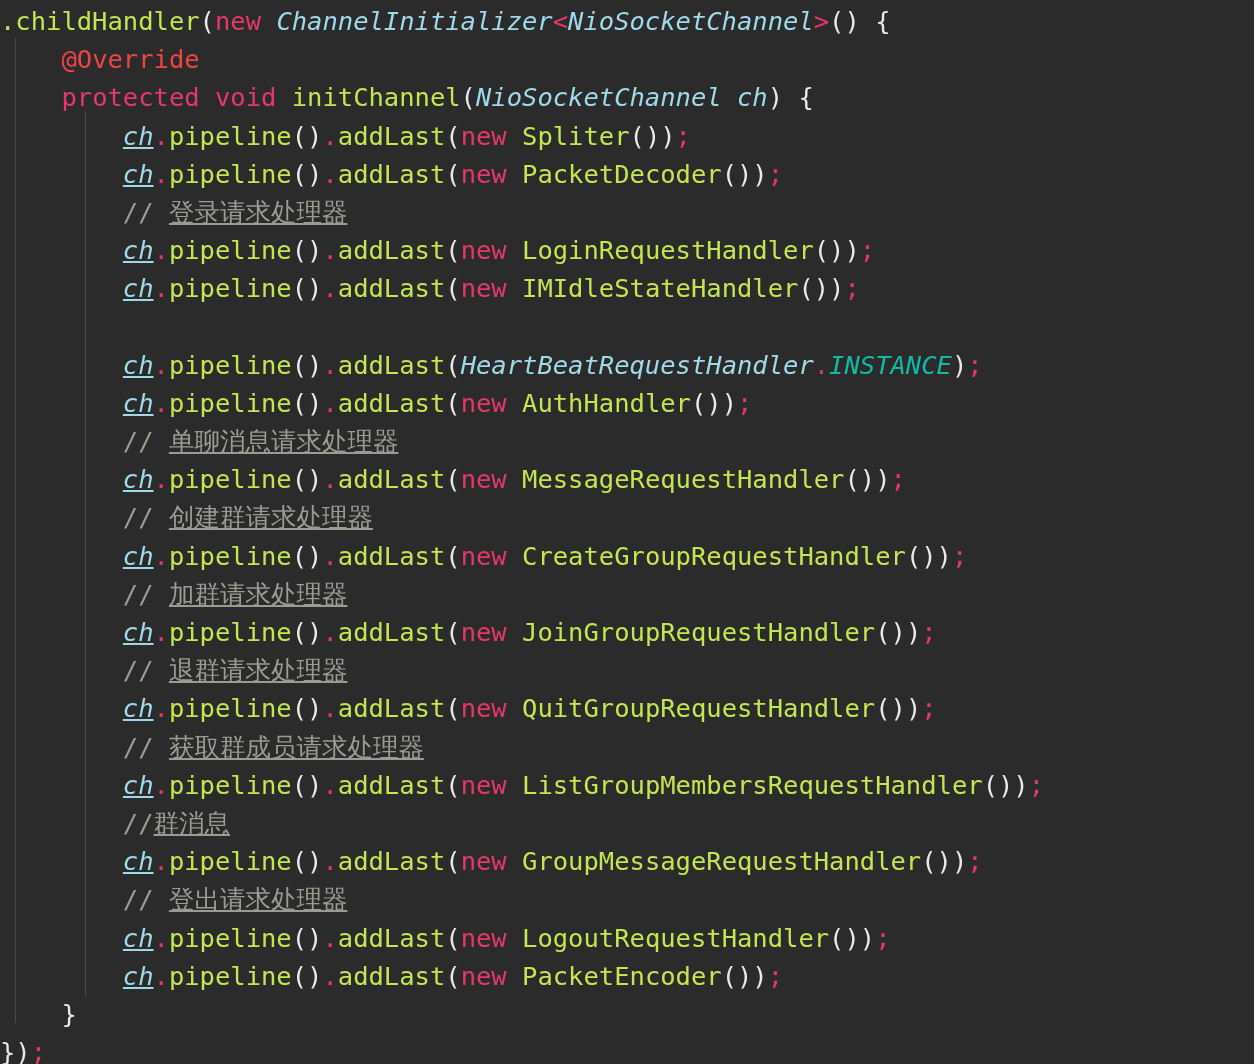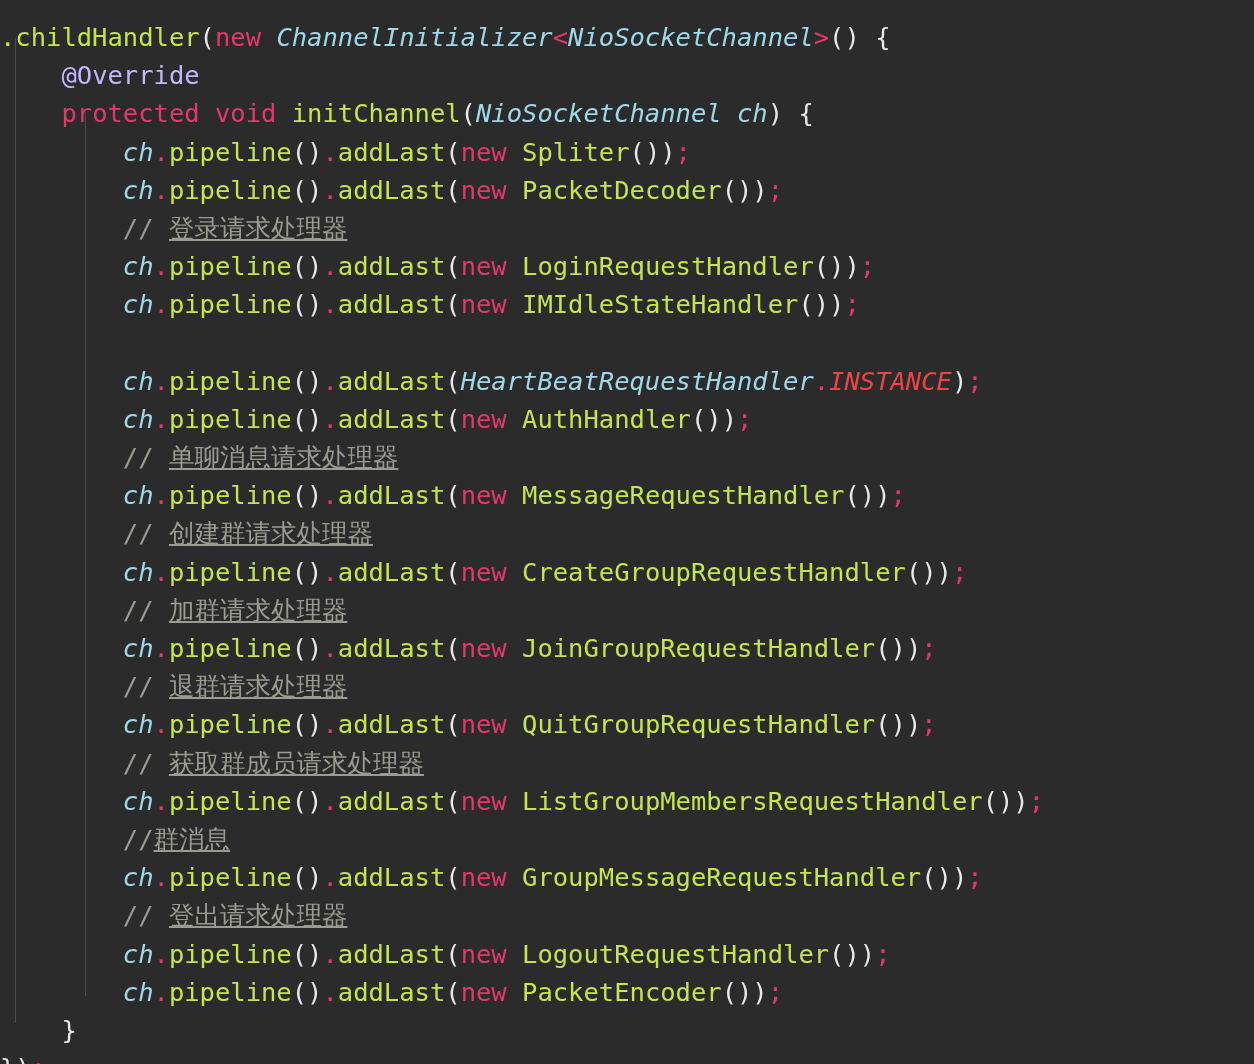--- a/index.html
+++ b/index.html
@@ -11,21 +11,21 @@
     width: 1254px;
     height: 1064px;
     overflow: hidden;
     font-family: "DejaVu Sans Mono", "Liberation Mono", monospace;
   }
   #editor {
     position: relative;
     width: 1254px;
     height: 1064px;
     background: #2b2b2b;
-    padding-top: 18px;
+    padding-top: 2px;
     box-sizing: border-box;
   }
   
   .guide {
     position: absolute;
     width: 1px;
     background: #4b4b4b;
     z-index: 0;
   }
   #guide-1 { left: 15px;  top: 38px;  height: 985px; }
@@ -39,28 +39,28 @@
     white-space: pre;
     letter-spacing: 0px;
   }
   .line {
     height: 38.2px;
     white-space: pre;
   }
   
   .pun   { color: #e8e8e8; }            
   .kw    { color: #e5386a; }            
-  .ann   { color: #c4b5fd; }            
+  .ann   { color: #ef4444; }            
   .mth   { color: #c3e550; }            
   .typ   { color: #9fd8e8; font-style: italic; }   
-  .var   { color: #9fd8e8; font-style: italic; }   
+  .var   { color: #9fd8e8; font-style: italic; text-decoration: underline; }   
   .dot   { color: #e5386a; }            
   .semi  { color: #e5386a; }            
   .cmt   { color: #9b9b91; }            
-  .const { color: #ef4444; font-style: italic; }   
+  .const { color: #14b8a6; font-style: italic; }   
   .cn-cmt { font-family: "DejaVu Sans", "Liberation Sans", sans-serif; text-decoration: underline; }
 </style>
 </head>
 <body>
 
 <div id="editor">
   <div class="guide" id="guide-1"></div>
   <div class="guide" id="guide-2"></div>
   <div class="code" id="code-body"><div class="line"><span class="mth">.childHandler</span><span class="pun">(</span><span class="kw">new </span><span class="typ">ChannelInitializer</span><span class="semi">&lt;</span><span class="typ">NioSocketChannel</span><span class="semi">&gt;</span><span class="pun">() {</span></div><div class="line"><span class="pun">    </span><span class="ann">@Override</span></div><div class="line"><span class="pun">    </span><span class="kw">protected void </span><span class="mth">initChannel</span><span class="pun">(</span><span class="typ">NioSocketChannel ch</span><span class="pun">) {</span></div><div class="line"><span class="pun">        </span><span class="var">ch</span><span class="dot">.</span><span class="mth">pipeline</span><span class="pun">()</span><span class="dot">.</span><span class="mth">addLast</span><span class="pun">(</span><span class="kw">new </span><span class="mth">Spliter</span><span class="pun">())</span><span class="semi">;</span></div><div class="line"><span class="pun">        </span><span class="var">ch</span><span class="dot">.</span><span class="mth">pipeline</span><span class="pun">()</span><span class="dot">.</span><span class="mth">addLast</span><span class="pun">(</span><span class="kw">new </span><span class="mth">PacketDecoder</span><span class="pun">())</span><span class="semi">;</span></div><div class="line"><span class="pun">        </span><span class="cmt">// </span><span class="cmt cn-cmt">登录请求处理器</span></div><div class="line"><span class="pun">        </span><span class="var">ch</span><span class="dot">.</span><span class="mth">pipeline</span><span class="pun">()</span><span class="dot">.</span><span class="mth">addLast</span><span class="pun">(</span><span class="kw">new </span><span class="mth">LoginRequestHandler</span><span class="pun">())</span><span class="semi">;</span></div><div class="line"><span class="pun">        </span><span class="var">ch</span><span class="dot">.</span><span class="mth">pipeline</span><span class="pun">()</span><span class="dot">.</span><span class="mth">addLast</span><span class="pun">(</span><span class="kw">new </span><span class="mth">IMIdleStateHandler</span><span class="pun">())</span><span class="semi">;</span></div><div class="line">&nbsp;</div><div class="line"><span class="pun">        </span><span class="var">ch</span><span class="dot">.</span><span class="mth">pipeline</span><span class="pun">()</span><span class="dot">.</span><span class="mth">addLast</span><span class="pun">(</span><span class="typ">HeartBeatRequestHandler</span><span class="dot">.</span><span class="const">INSTANCE</span><span class="pun">)</span><span class="semi">;</span></div><div class="line"><span class="pun">        </span><span class="var">ch</span><span class="dot">.</span><span class="mth">pipeline</span><span class="pun">()</span><span class="dot">.</span><span class="mth">addLast</span><span class="pun">(</span><span class="kw">new </span><span class="mth">AuthHandler</span><span class="pun">())</span><span class="semi">;</span></div><div class="line"><span class="pun">        </span><span class="cmt">// </span><span class="cmt cn-cmt">单聊消息请求处理器</span></div><div class="line"><span class="pun">        </span><span class="var">ch</span><span class="dot">.</span><span class="mth">pipeline</span><span class="pun">()</span><span class="dot">.</span><span class="mth">addLast</span><span class="pun">(</span><span class="kw">new </span><span class="mth">MessageRequestHandler</span><span class="pun">())</span><span class="semi">;</span></div><div class="line"><span class="pun">        </span><span class="cmt">// </span><span class="cmt cn-cmt">创建群请求处理器</span></div><div class="line"><span class="pun">        </span><span class="var">ch</span><span class="dot">.</span><span class="mth">pipeline</span><span class="pun">()</span><span class="dot">.</span><span class="mth">addLast</span><span class="pun">(</span><span class="kw">new </span><span class="mth">CreateGroupRequestHandler</span><span class="pun">())</span><span class="semi">;</span></div><div class="line"><span class="pun">        </span><span class="cmt">// </span><span class="cmt cn-cmt">加群请求处理器</span></div><div class="line"><span class="pun">        </span><span class="var">ch</span><span class="dot">.</span><span class="mth">pipeline</span><span class="pun">()</span><span class="dot">.</span><span class="mth">addLast</span><span class="pun">(</span><span class="kw">new </span><span class="mth">JoinGroupRequestHandler</span><span class="pun">())</span><span class="semi">;</span></div><div class="line"><span class="pun">        </span><span class="cmt">// </span><span class="cmt cn-cmt">退群请求处理器</span></div><div class="line"><span class="pun">        </span><span class="var">ch</span><span class="dot">.</span><span class="mth">pipeline</span><span class="pun">()</span><span class="dot">.</span><span class="mth">addLast</span><span class="pun">(</span><span class="kw">new </span><span class="mth">QuitGroupRequestHandler</span><span class="pun">())</span><span class="semi">;</span></div><div class="line"><span class="pun">        </span><span class="cmt">// </span><span class="cmt cn-cmt">获取群成员请求处理器</span></div><div class="line"><span class="pun">        </span><span class="var">ch</span><span class="dot">.</span><span class="mth">pipeline</span><span class="pun">()</span><span class="dot">.</span><span class="mth">addLast</span><span class="pun">(</span><span class="kw">new </span><span class="mth">ListGroupMembersRequestHandler</span><span class="pun">())</span><span class="semi">;</span></div><div class="line"><span class="pun">        </span><span class="cmt">//</span><span class="cmt cn-cmt">群消息</span></div><div class="line"><span class="pun">        </span><span class="var">ch</span><span class="dot">.</span><span class="mth">pipeline</span><span class="pun">()</span><span class="dot">.</span><span class="mth">addLast</span><span class="pun">(</span><span class="kw">new </span><span class="mth">GroupMessageRequestHandler</span><span class="pun">())</span><span class="semi">;</span></div><div class="line"><span class="pun">        </span><span class="cmt">// </span><span class="cmt cn-cmt">登出请求处理器</span></div><div class="line"><span class="pun">        </span><span class="var">ch</span><span class="dot">.</span><span class="mth">pipeline</span><span class="pun">()</span><span class="dot">.</span><span class="mth">addLast</span><span class="pun">(</span><span class="kw">new </span><span class="mth">LogoutRequestHandler</span><span class="pun">())</span><span class="semi">;</span></div><div class="line"><span class="pun">        </span><span class="var">ch</span><span class="dot">.</span><span class="mth">pipeline</span><span class="pun">()</span><span class="dot">.</span><span class="mth">addLast</span><span class="pun">(</span><span class="kw">new </span><span class="mth">PacketEncoder</span><span class="pun">())</span><span class="semi">;</span></div><div class="line"><span class="pun">    }</span></div><div class="line"><span class="pun">})</span><span class="semi">;</span></div></div>
 </div>

